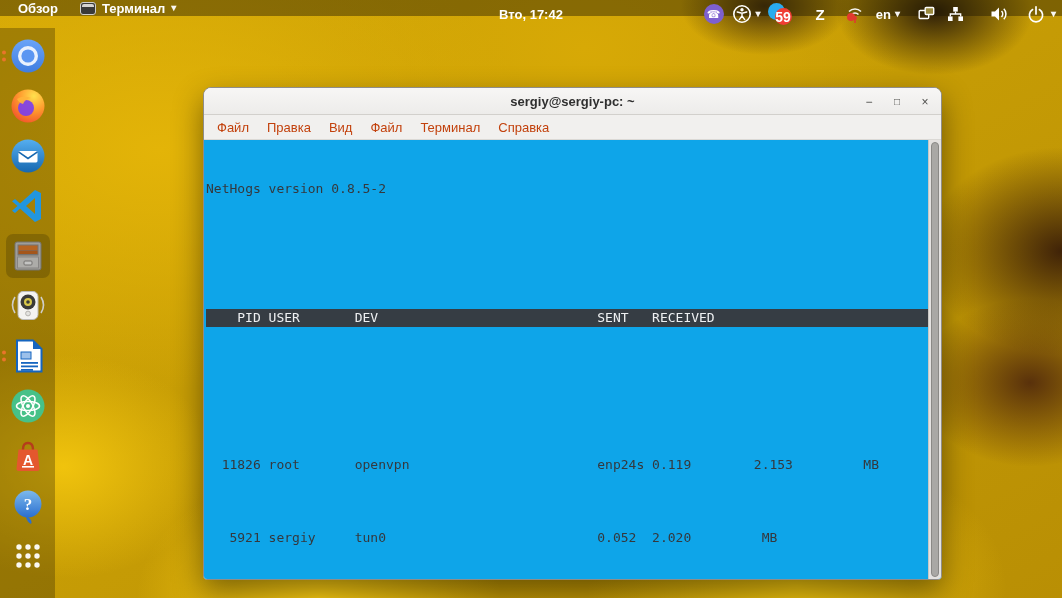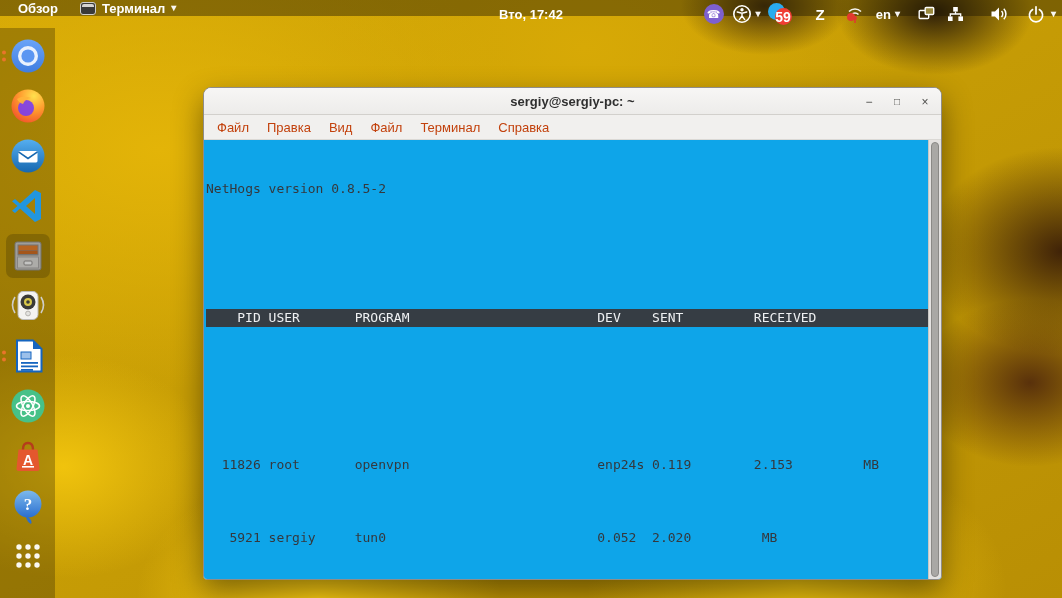--- a/index.html
+++ b/index.html
@@ -380,21 +380,20 @@
 
   <div class="term-area">
     <div class="term">
       <div class="tline">NetHogs version 0.8.5-2</div>
       <div class="tline"></div>
 
       <div class="trow thead">
         <span class="cell c-pid">PID</span>
         <span class="cell"></span>
         <span class="cell c-user">USER</span>
-        <span class="cell c-prog">PROGRAM</span>
         <span class="cell c-dev">DEV</span>
         <span class="cell c-sent">SENT</span>
         <span class="cell c-recv">RECEIVED</span>
         <span class="cell c-unit"></span>
         <span class="cell"></span>
       </div>
 
       <div>
         
       

